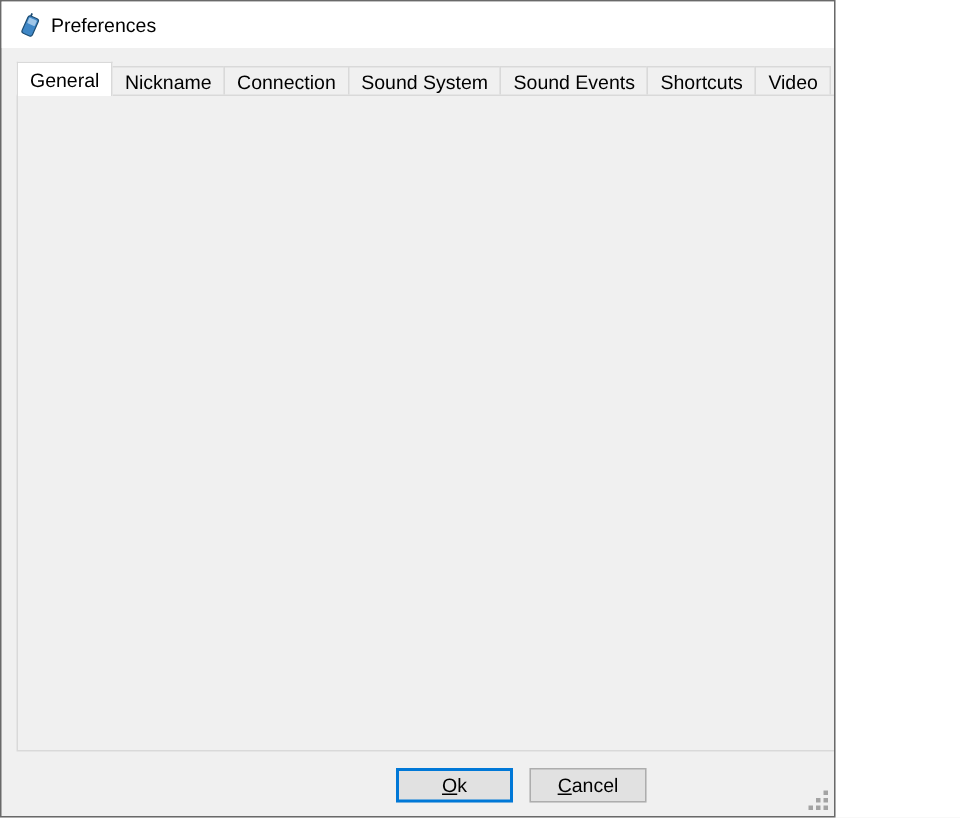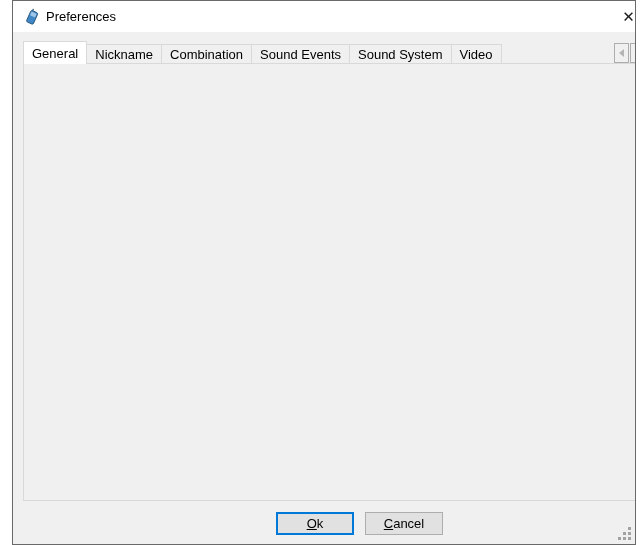--- a/index.html
+++ b/index.html
@@ -1,19 +1,19 @@
 <!DOCTYPE html>
 <html><head>
 <meta charset="utf-8">
 <style>
   * { margin:0; padding:0; box-sizing:border-box; }
   html,body { width:640px; height:545px; }
   body { font-family:"Liberation Sans", sans-serif; font-size:13px; color:#000; background:#fff; }
 
-  .window { position:absolute; left:12px; top:0; width:624px; height:545px;
+  .window { position:absolute; left:0; top:0; width:557px; height:545px;
             background:#f0f0f0; border:1px solid #696969; overflow:hidden; }
 
   
   .titlebar { position:absolute; left:0; top:0; width:638px; height:31px; background:#ffffff; }
   .app-icon { position:absolute; left:10px; top:7px; width:18px; height:18px; }
   .title-text { position:absolute; left:33px; top:8px; font-size:13px; }
   .close-btn { position:absolute; right:0; top:0; width:45px; height:31px;
                display:flex; align-items:center; justify-content:center;
                font-size:15px; color:#1a1a1a; cursor:default; }
 
@@ -100,23 +100,24 @@
         <line x1="7" y1="1" x2="7" y2="3" stroke="#1d4d73" stroke-width="1.2"></line>
       </g>
     </svg>
     <span class="title-text">Preferences</span>
     <div class="close-btn">✕</div>
   </div>
 
   <div class="tabstrip">
     <div class="tab active">General</div>
     <div class="tab">Nickname</div>
-    <div class="tab">Combination</div>
+    <div class="tab">Connection</div>
+    <div class="tab">Sound System</div>
     <div class="tab">Sound Events</div>
-    <div class="tab">Sound System</div>
+    <div class="tab">Shortcuts</div>
     <div class="tab">Video</div>
   </div>
   <div class="tab-scroll">
     <div class="sbtn">
         <i class="arrow-l"></i>
       </div>
     <div class="sbtn">
         <i class="arrow-r"></i>
       </div>
   </div>

